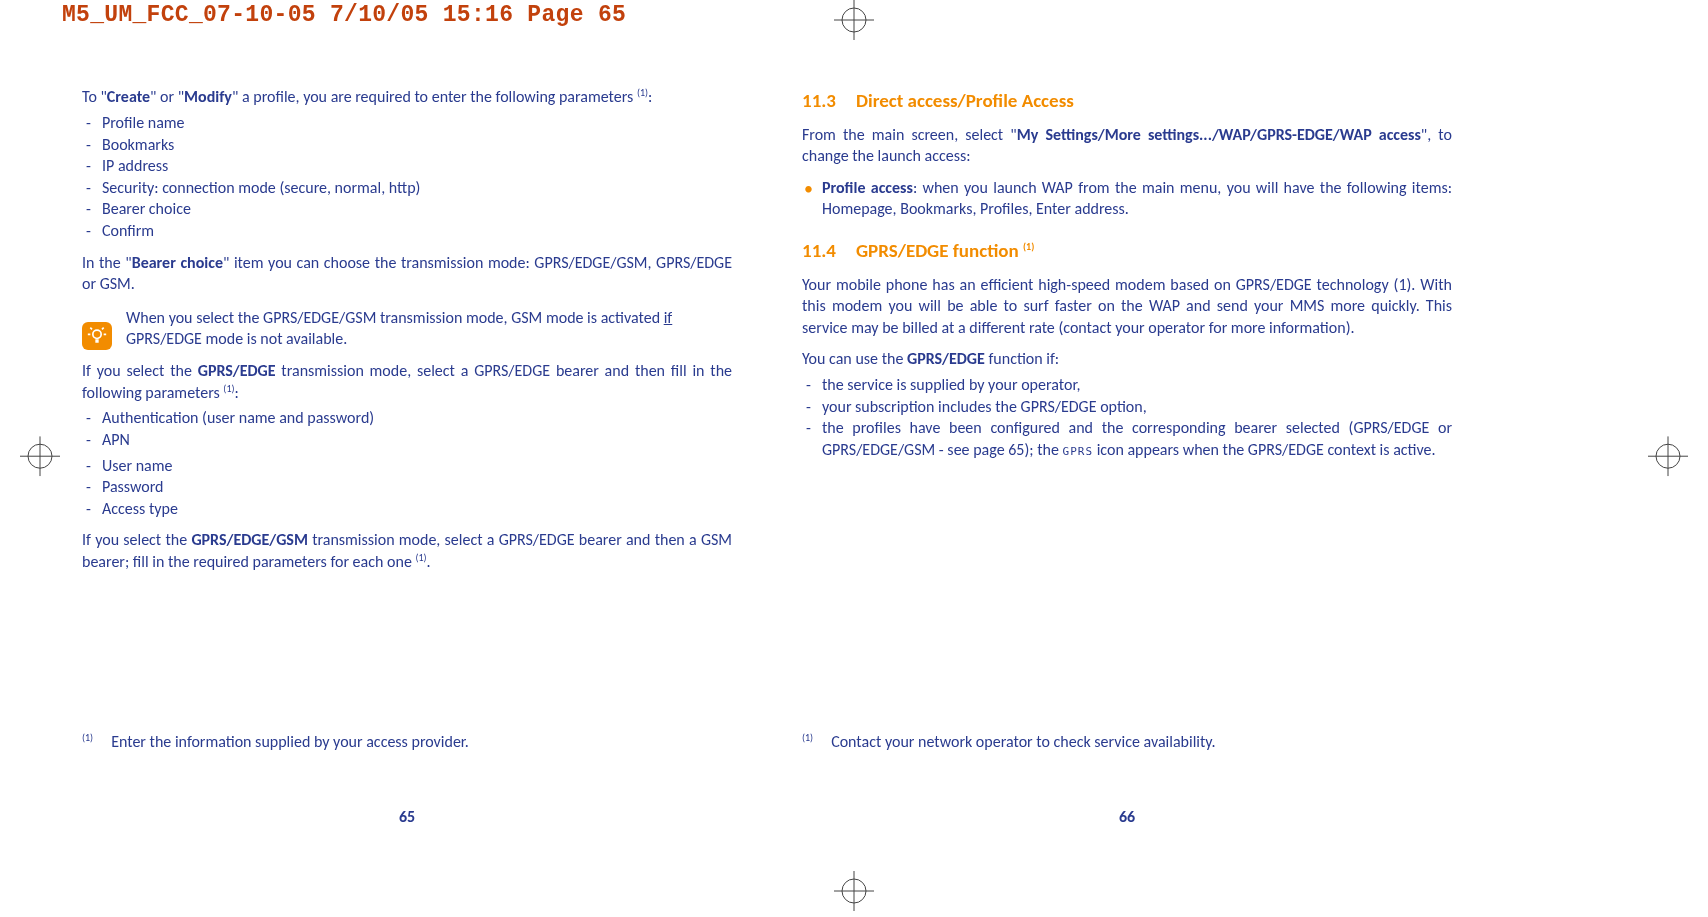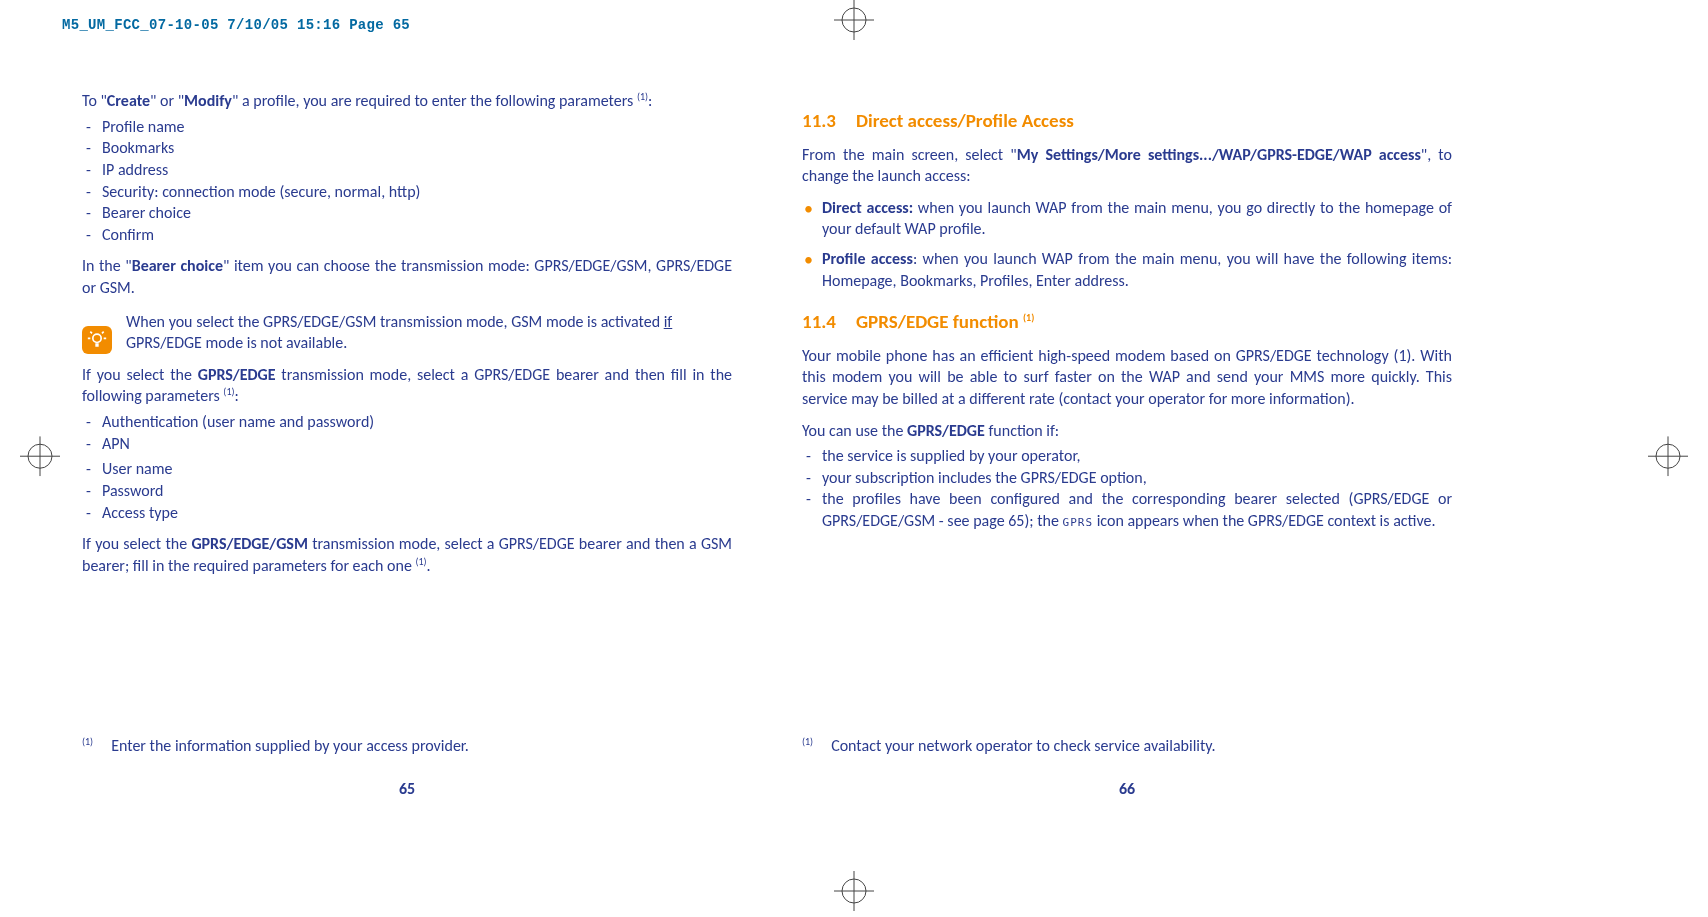--- a/index.html
+++ b/index.html
@@ -8,23 +8,23 @@
     height: 917px;
     background: #fff;
     font-family: "Gill Sans", "Gill Sans MT", Calibri, "Trebuchet MS", sans-serif;
     color: #2a3b8f;
     font-size: 16px;
     line-height: 1.35;
     position: relative;
   }
   .header-line {
     font-family: "Courier New", monospace;
-    font-size: 14px;
-    color: #0369a1;
-    padding: 16px 0 0 62px;
+    font-size: 23px;
+    color: #c2410c;
+    padding: 0 0 0 62px;
     letter-spacing: 0.3px;
     font-weight: bold;
   }
   .crop-top, .crop-bottom {
     position: absolute;
     left: 50%;
     transform: translateX(-50%);
   }
   .crop-top { top: 0; }
   .crop-bottom { bottom: 0; }
@@ -46,32 +46,32 @@
   }
   .page-footer {
     position: absolute;
     top: 645px;
     width: 100%;
   }
   .page-num {
     font-weight: bold;
     text-align: center;
     position: absolute;
-    top: 688px;
+    top: 720px;
     width: 100%;
   }
   .plain { margin-top: 10px; text-align: justify; }
   .bullets { margin: 4px 0 4px 0; }
   .bullets li { list-style: none; padding-left: 20px; position: relative; }
   .bullets li::before { content: "-"; position: absolute; left: 4px; }
   .bullets-orange li::before { content: "•"; color: #f28c00; font-size: 18px; left: 2px; }
   .bb { font-weight: bold; }
   .foot-marker { font-size: 10px; vertical-align: super; }
   .sup { font-size: 10px; vertical-align: super; }
-  .heading { color: #f28c00; font-weight: bold; font-size: 19px; margin-top: 18px; margin-bottom: 10px; }
+  .heading { color: #f28c00; font-weight: bold; font-size: 19px; margin-top: 2px; margin-bottom: 10px; }
   .heading .num { display: inline-block; width: 54px; }
   .tip-row { display: flex; gap: 14px; align-items: flex-end; margin-top: 12px; }
   .tip-icon {
     width: 30px; height: 28px; background: #f28c00; border-radius: 6px;
     display: flex; align-items: center; justify-content: center; flex-shrink: 0;
   }
   .tip-icon svg { width: 20px; height: 20px; }
   .u { text-decoration: underline; }
   .gprs-glyph { font-family: monospace; font-size: 11px; letter-spacing: 1px; }
   .footnote { display: flex; gap: 18px; }
@@ -163,23 +163,20 @@
   </div>
 
   <div class="page">
     <p class="heading">
       <span class="num">11.3</span><span>Direct access/Profile Access</span>
     </p>
     <p class="plain" style="margin-top:0">
       <span>From the main screen, select "</span><span class="bb">My Settings/More settings.../WAP/GPRS-EDGE/WAP access</span><span>", to change the launch access:</span>
     </p>
     <ul class="bullets bullets-orange" style="margin-top:10px">
-      <li style="text-align:justify;margin-bottom:8px">
-        <span class="bb">Direct access:</span><span> when you launch WAP from the main menu, you go directly to the homepage of your default WAP profile.</span>
-      </li>
       <li style="text-align:justify">
         <span class="bb">Profile access</span><span>: when you launch WAP from the main menu, you will have the following items: Homepage, Bookmarks, Profiles, Enter address.</span>
       </li>
     </ul>
     <p class="heading" style="margin-top:18px">
       <span class="num">11.4</span><span>GPRS/EDGE function </span><span class="sup">(1)</span>
     </p>
     <p class="plain" style="margin-top:0">Your mobile phone has an efficient high-speed modem based on GPRS/EDGE technology (1). With this modem you will be able to surf faster on the WAP and send your MMS more quickly. This service may be billed at a different rate (contact your operator for more information).</p>
     <p class="plain">
       <span>You can use the </span><span class="bb">GPRS/EDGE</span><span> function if:</span>

